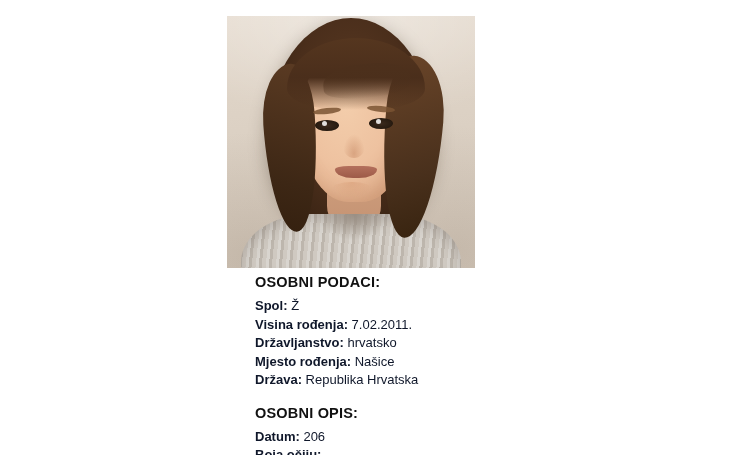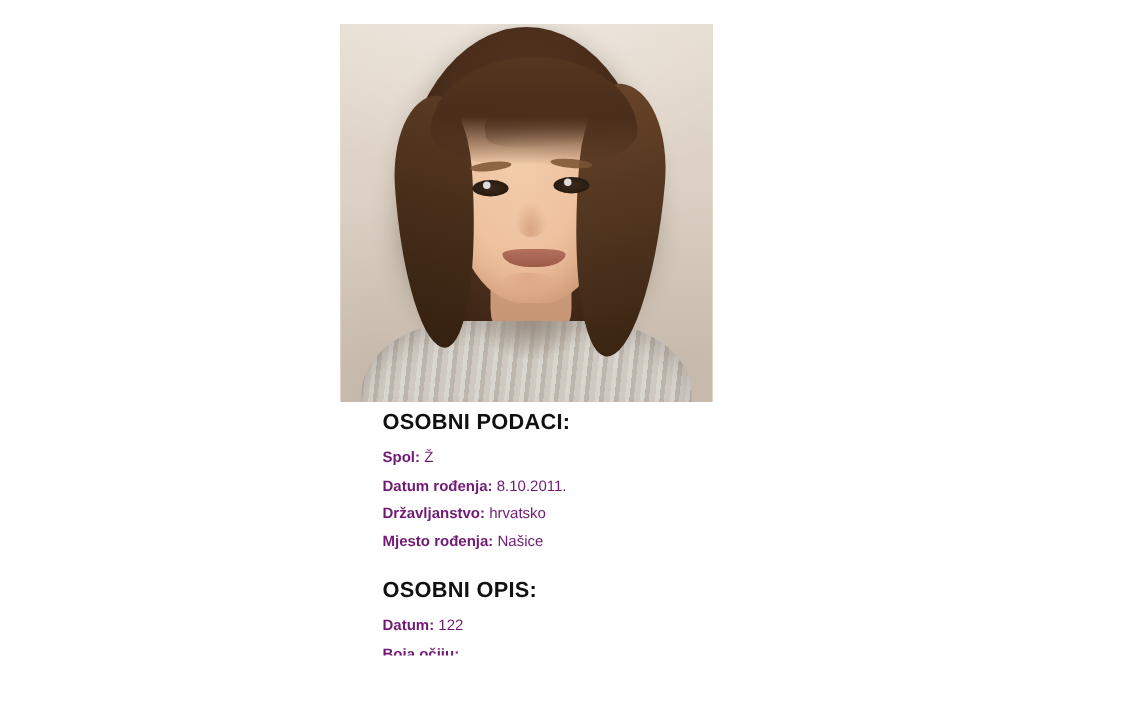--- a/index.html
+++ b/index.html
@@ -240,25 +240,25 @@
     color: #1b1b1b;
   }
   .section-title {
     font-weight: bold;
     font-size: 14.5px;
     letter-spacing: 0.2px;
     margin: 0 0 7px 0;
     color: #111111;
   }
   .field-row {
-    font-size: 10px;
+    font-size: 13px;
     line-height: 18.5px;
     margin: 0;
     white-space: nowrap;
-    color: #701a75;
+    color: #0f172a;
   }
   .field-label {
     font-weight: bold;
   }
   .field-value {
     font-weight: normal;
   }
   .section-gap {
     height: 15px;
   }
@@ -301,43 +301,47 @@
     <div class="text-block">
 
       <h2 class="section-title">OSOBNI PODACI:</h2>
 
       <p class="field-row">
         <span class="field-label">Spol:</span>
         <span class="field-value">Ž</span>
       </p>
 
       <p class="field-row">
-        <span class="field-label">Datum rođenja:</span>
-        <span class="field-value">8.10.2011.</span>
+        <span class="field-label">Visina rođenja:</span>
+        <span class="field-value">7.02.2011.</span>
       </p>
 
       <p class="field-row">
         <span class="field-label">Državljanstvo:</span>
         <span class="field-value">hrvatsko</span>
       </p>
 
       <p class="field-row">
         <span class="field-label">Mjesto rođenja:</span>
         <span class="field-value">Našice</span>
       </p>
 
 
+      <p class="field-row">
+        <span class="field-label">Država:</span>
+        <span class="field-value">Republika Hrvatska</span>
+      </p>
 
       <div class="section-gap"></div>
 
       <h2 class="section-title">OSOBNI OPIS:</h2>
 
       <p class="field-row">
         <span class="field-label">Datum:</span>
-        <span class="field-value">122</span>
+        <span class="field-value">206</span>
       </p>
 
 
       <div class="last-row-clip">
         <p class="field-row">
           <span class="field-label">Boja očiju:</span>
           <span class="field-value"></span>
         </p>
       </div>
 

